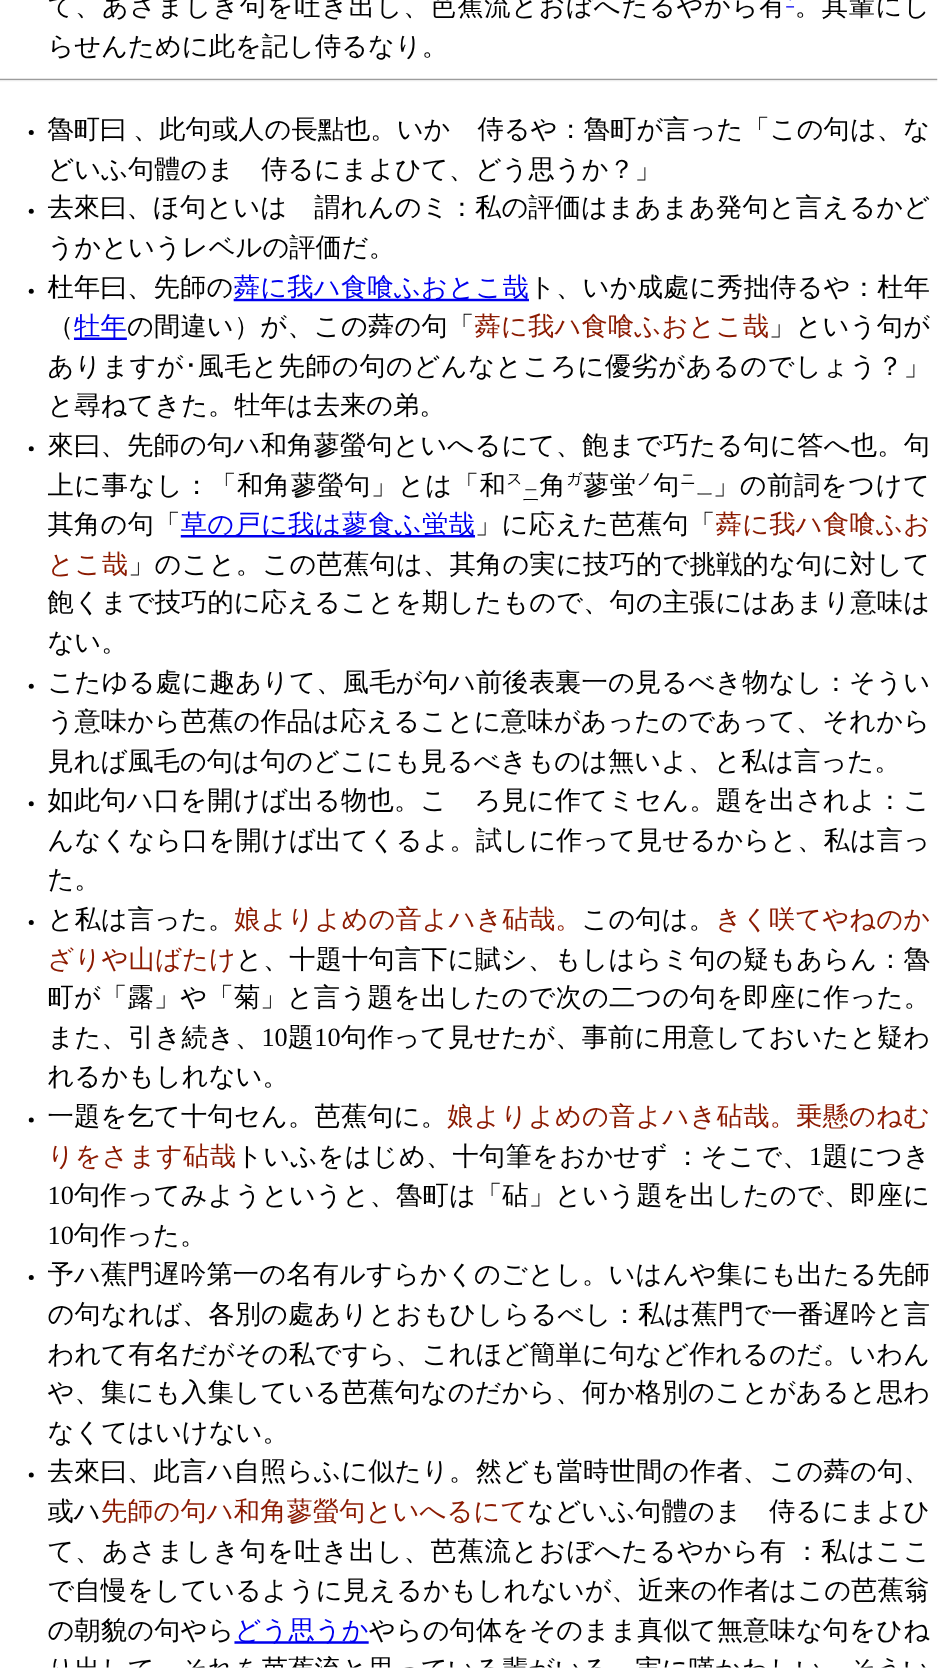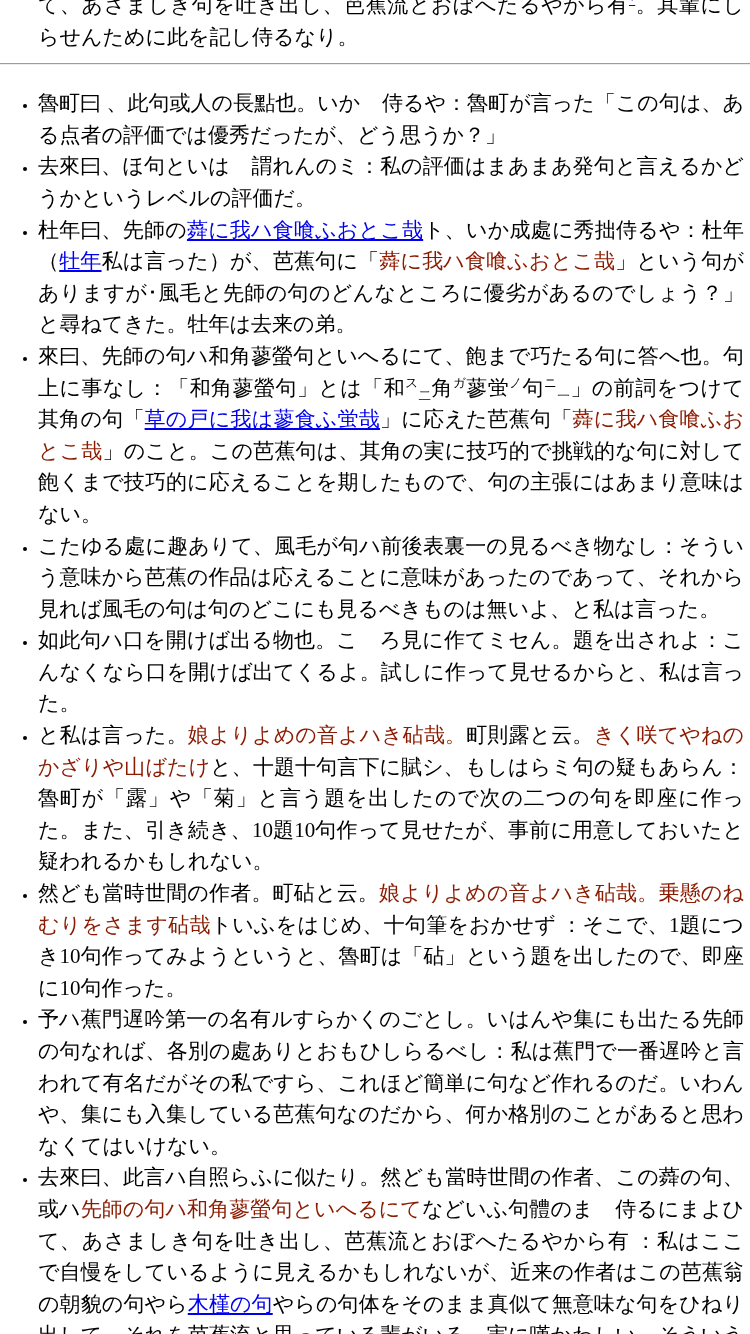--- a/index.html
+++ b/index.html
@@ -52,25 +52,25 @@
   sup.kb { vertical-align: super; }
   sub.kb { vertical-align: sub; }
 </style>
 </head>
 <body style="--text: #000000; --link: #0000EE; --verse: #8B1A00; --rule: #9C9C9C; background: rgb(255, 255, 255);">
 
 <div class="page">
   <div class="fragment" id="top-fragment"><span>て、あさましき句を吐き出し、芭蕉流とおぼへたるやから有</span><a href="#" class="lnk fn">*</a><span>。其輩にしらせんために此を記し侍るなり。</span></div>
   <hr class="rule">
   <ul class="notes" id="bullet-list">
-      <li><span>魯町曰 、此句或人の長點也。いかゞ侍るや：魯町が言った「この句は、ある点者の評価では優秀だったが、どう思うか？」</span></li>
+      <li><span>魯町曰 、此句或人の長點也。いかゞ侍るや：魯町が言った「この句は、などいふ句體のまゝ侍るにまよひて、どう思うか？」</span></li>
       <li><span>去來曰、ほ句といはゞ謂れんのミ：私の評価はまあまあ発句と言えるかどうかというレベルの評価だ。</span></li>
-      <li><span>杜年曰、先師の</span><a href="#" class="lnk">蕣に我ハ食喰ふおとこ哉</a><span>ト、いか成處に秀拙侍るや：杜年（</span><a href="#" class="lnk">牡年</a><span>私は言った）が、芭蕉句に「</span><span class="quote">蕣に我ハ食喰ふおとこ哉</span><span>」という句がありますが･風毛と先師の句のどんなところに優劣があるのでしょう？」と尋ねてきた。牡年は去来の弟。</span></li>
+      <li><span>杜年曰、先師の</span><a href="#" class="lnk">蕣に我ハ食喰ふおとこ哉</a><span>ト、いか成處に秀拙侍るや：杜年（</span><a href="#" class="lnk">牡年</a><span>の間違い）が、この蕣の句「</span><span class="quote">蕣に我ハ食喰ふおとこ哉</span><span>」という句がありますが･風毛と先師の句のどんなところに優劣があるのでしょう？」と尋ねてきた。牡年は去来の弟。</span></li>
       <li><span>來曰、先師の句ハ和角蓼螢句といへるにて、飽まで巧たる句に答へ也。句上に事なし：「和角蓼螢句」とは「和</span><sup class="kb">ス</sup><sub class="kb">二</sub><span>角</span><sup class="kb">ガ</sup><span>蓼蛍</span><sup class="kb">ノ</sup><span>句</span><sup class="kb">ニ</sup><sub class="kb">一</sub><span>」の前詞をつけて其角の句「</span><a href="#" class="lnk">草の戸に我は蓼食ふ蛍哉</a><span>」に応えた芭蕉句「</span><span class="quote">蕣に我ハ食喰ふおとこ哉</span><span>」のこと。この芭蕉句は、其角の実に技巧的で挑戦的な句に対して飽くまで技巧的に応えることを期したもので、句の主張にはあまり意味はない。</span></li>
       <li><span>こたゆる處に趣ありて、風毛が句ハ前後表裏一の見るべき物なし：そういう意味から芭蕉の作品は応えることに意味があったのであって、それから見れば風毛の句は句のどこにも見るべきものは無いよ、と私は言った。</span></li>
       <li><span>如此句ハ口を開けば出る物也。こゝろ見に作てミセん。題を出されよ：こんなくなら口を開けば出てくるよ。試しに作って見せるからと、私は言った。</span></li>
-      <li><span>と私は言った。</span><span class="quote">娘よりよめの音よハき砧哉。</span><span>町則露と云。</span><span class="quote">きく咲てやねのかざりや山ばたけ</span><span>と、十題十句言下に賦シ、もしはらミ句の疑もあらん：魯町が「露」や「菊」と言う題を出したので次の二つの句を即座に作った。また、引き続き、10題10句作って見せたが、事前に用意しておいたと疑われるかもしれない。</span></li>
-      <li><span>然ども當時世間の作者。町砧と云。</span><span class="quote">娘よりよめの音よハき砧哉。乗懸のねむりをさます砧哉</span><span>トいふをはじめ、十句筆をおかせず ：そこで、1題につき10句作ってみようというと、魯町は「砧」という題を出したので、即座に10句作った。</span></li>
+      <li><span>と私は言った。</span><span class="quote">娘よりよめの音よハき砧哉。</span><span>この句は。</span><span class="quote">きく咲てやねのかざりや山ばたけ</span><span>と、十題十句言下に賦シ、もしはらミ句の疑もあらん：魯町が「露」や「菊」と言う題を出したので次の二つの句を即座に作った。また、引き続き、10題10句作って見せたが、事前に用意しておいたと疑われるかもしれない。</span></li>
+      <li><span>一題を乞て十句セん。芭蕉句に。</span><span class="quote">娘よりよめの音よハき砧哉。乗懸のねむりをさます砧哉</span><span>トいふをはじめ、十句筆をおかせず ：そこで、1題につき10句作ってみようというと、魯町は「砧」という題を出したので、即座に10句作った。</span></li>
       <li><span>予ハ蕉門遅吟第一の名有ルすらかくのごとし。いはんや集にも出たる先師の句なれば、各別の處ありとおもひしらるべし：私は蕉門で一番遅吟と言われて有名だがその私ですら、これほど簡単に句など作れるのだ。いわんや、集にも入集している芭蕉句なのだから、何か格別のことがあると思わなくてはいけない。</span></li>
-      <li><span>去來曰、此言ハ自照らふに似たり。然ども當時世間の作者、この蕣の句、或ハ</span><span class="quote">先師の句ハ和角蓼螢句といへるにて</span><span>などいふ句體のまゝ侍るにまよひて、あさましき句を吐き出し、芭蕉流とおぼへたるやから有 ：私はここで自慢をしているように見えるかもしれないが、近来の作者はこの芭蕉翁の朝貌の句やら</span><a href="#" class="lnk">木槿の句</a><span>やらの句体をそのまま真似て無意味な句をひねり出して、それを芭蕉流と思っている輩がいる。実に嘆かわしい。そういう者達に知らせたくてこの一文を書いたのだ。</span></li>
+      <li><span>去來曰、此言ハ自照らふに似たり。然ども當時世間の作者、この蕣の句、或ハ</span><span class="quote">先師の句ハ和角蓼螢句といへるにて</span><span>などいふ句體のまゝ侍るにまよひて、あさましき句を吐き出し、芭蕉流とおぼへたるやから有 ：私はここで自慢をしているように見えるかもしれないが、近来の作者はこの芭蕉翁の朝貌の句やら</span><a href="#" class="lnk">どう思うか</a><span>やらの句体をそのまま真似て無意味な句をひねり出して、それを芭蕉流と思っている輩がいる。実に嘆かわしい。そういう者達に知らせたくてこの一文を書いたのだ。</span></li>
     </ul>
 
 </div>
 
 </body></html>

